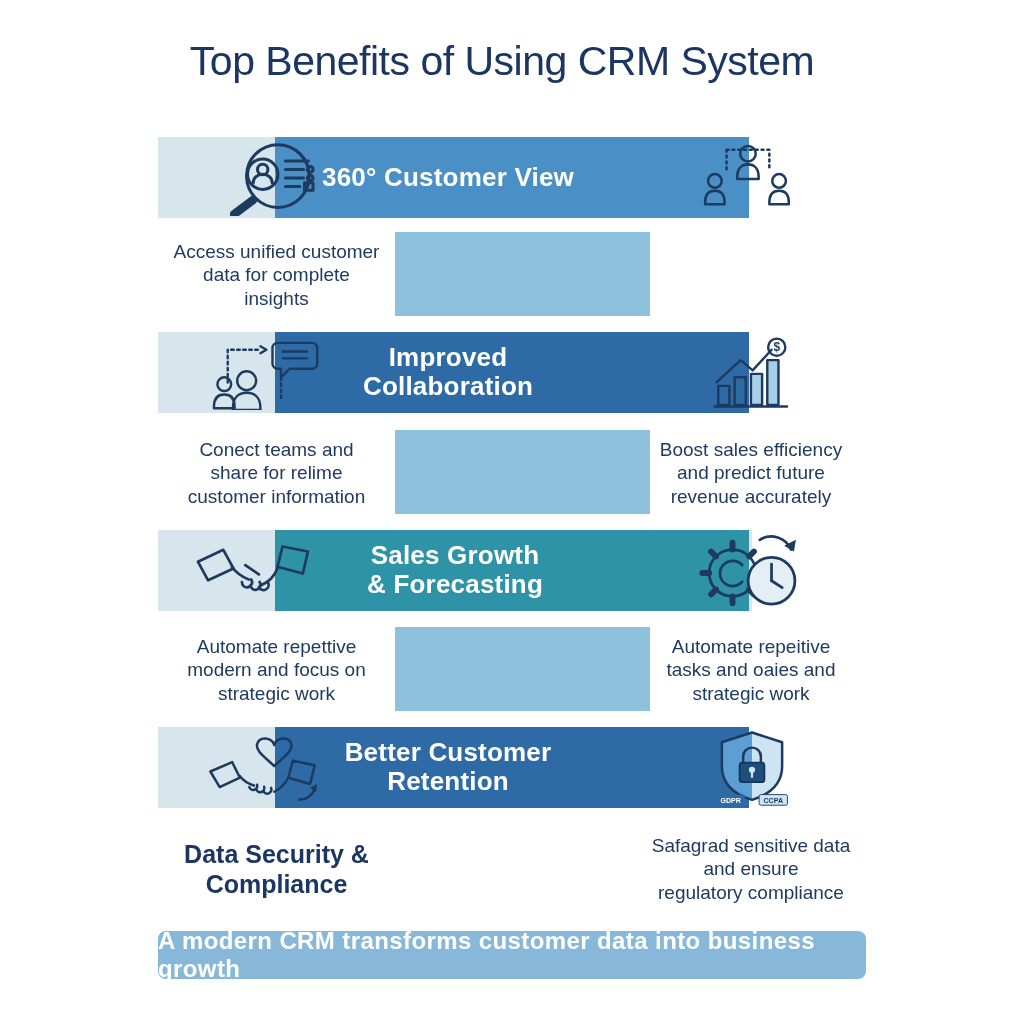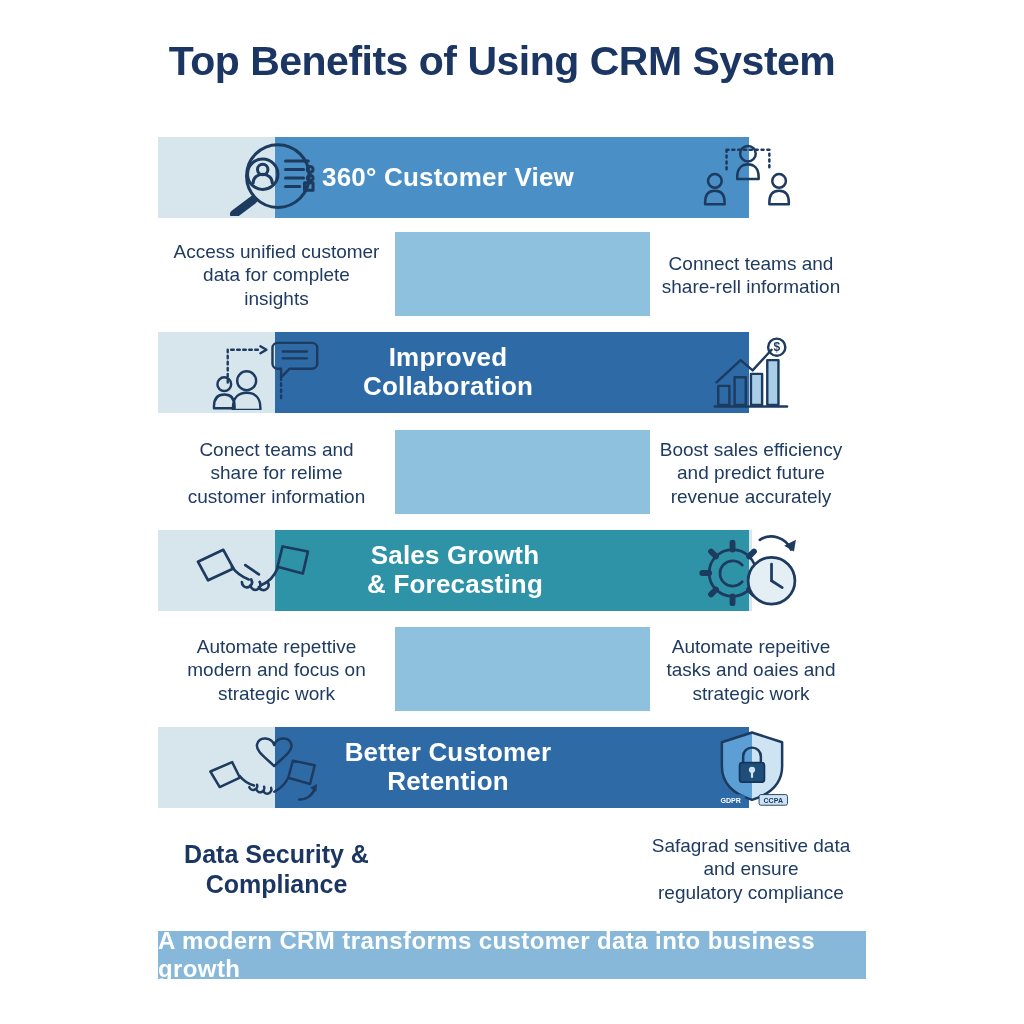--- a/index.html
+++ b/index.html
@@ -1,19 +1,19 @@
 <!DOCTYPE html>
 <html style="--title_text: #1c3663; --body_text: #1f3b61; --banner_light: #d7e5ed; --banner1_fill: #4a90c6; --banner2_fill: #2e6ba6; --banner3_fill: #2f93a8; --banner4_fill: #2e6ba6; --center_box_fill: #8ec1de; --footer_fill: #87b8da; --banner_heading_text: #ffffff; --icon_stroke: #1d3a5f;"><head>
 <meta charset="utf-8">
 <style>
   html,body{margin:0;padding:0;background:#fff;}
   .page{position:relative;width:1024px;height:1024px;background:#fff;overflow:hidden;
         font-family:"Liberation Sans",sans-serif;color:var(--body_text);}
   .title{position:absolute;top:38px;left:0;width:1004px;text-align:center;
-         font-size:41px;font-weight:bold;letter-spacing:-0.5px;color:var(--title_text);}
+         font-size:41px;font-weight:normal;letter-spacing:-0.5px;color:var(--title_text);}
   .banner{position:absolute;left:158px;width:580px;height:81px;background:var(--banner_light);}
   .banner .inner{position:absolute;left:117px;width:474px;top:0;bottom:0;}
   .b1 .inner{background:var(--banner1_fill);}
   .b2 .inner{background:var(--banner2_fill);}
   .b3 .inner{background:var(--banner3_fill);}
   .b4 .inner{background:var(--banner4_fill);}
   .banner .heading{position:absolute;left:0;right:0;top:50%;transform:translateY(-50%);
         text-align:center;color:var(--banner_heading_text);font-size:26px;font-weight:bold;
         line-height:1.15;white-space:pre-line;letter-spacing:0.2px;}
   .icon{position:absolute;}
@@ -22,21 +22,21 @@
        text-align:center;font-size:19px;line-height:1.22;white-space:pre-line;color:var(--body_text);}
   .col.left{left:0;width:237px;}
   .col.right{left:478px;width:230px;}
   .centerbox{position:absolute;left:237px;top:0;width:255px;height:84px;background:var(--center_box_fill);
        display:flex;align-items:center;justify-content:center;text-align:center;
        font-size:19px;line-height:1.22;white-space:pre-line;color:var(--body_text);}
   .row4 .centerbox{height:86px;}
   .col.boldhead{font-size:25px;font-weight:bold;color:var(--title_text);line-height:1.2;}
   .footer{position:absolute;left:158px;top:931px;width:708px;height:48px;background:var(--footer_fill);
        display:flex;align-items:center;justify-content:center;color:#fff;font-size:24px;
-       font-weight:bold;letter-spacing:0.4px;}
+       font-weight:bold;letter-spacing:0.4px;border-radius:8px;}
   
   g.ic{stroke:var(--icon_stroke);fill:none;stroke-width:3.2;stroke-linecap:round;stroke-linejoin:round;}
   .fill-navy{fill:var(--icon_stroke);stroke:none;}
   .tint1{fill:#a9cfe8;}
   .tint2{fill:#e4eef5;}
   .shield-light{fill:#cfe4f2;}
   .shield-mid{fill:#5b9fd4;}
   .lock-body{fill:#1f4e79;}
   svg text{font-family:"Liberation Sans",sans-serif;}
 </style>
@@ -77,22 +77,20 @@
         <path d="M74,62 c0,-9 4.5,-12 10,-12 c5.5,0 10,3 10,12 v2 H74 z"></path>
       </g>
     </svg>
   </div>
 
   <div class="textrow" style="top:232px;">
     <div class="col left">Access unified customer
 data for complete
 insights</div>
     <div class="centerbox"></div>
-    <div class="col right">Connect teams and
-share-rell information</div>
   </div>
 
   <div class="banner b2" style="top:332px;">
     <div class="inner"></div>
     <div class="heading">Improved
 Collaboration</div>
     <svg class="icon" style="left:30px;top:4px;" width="150" height="74" viewBox="0 0 150 86">
       <g class="ic" style="stroke-width:2.8">
         <path d="M34,54 V16 H72" stroke-dasharray="3 4"></path>
         <path d="M72,12 l7,4 -7,4"></path>

